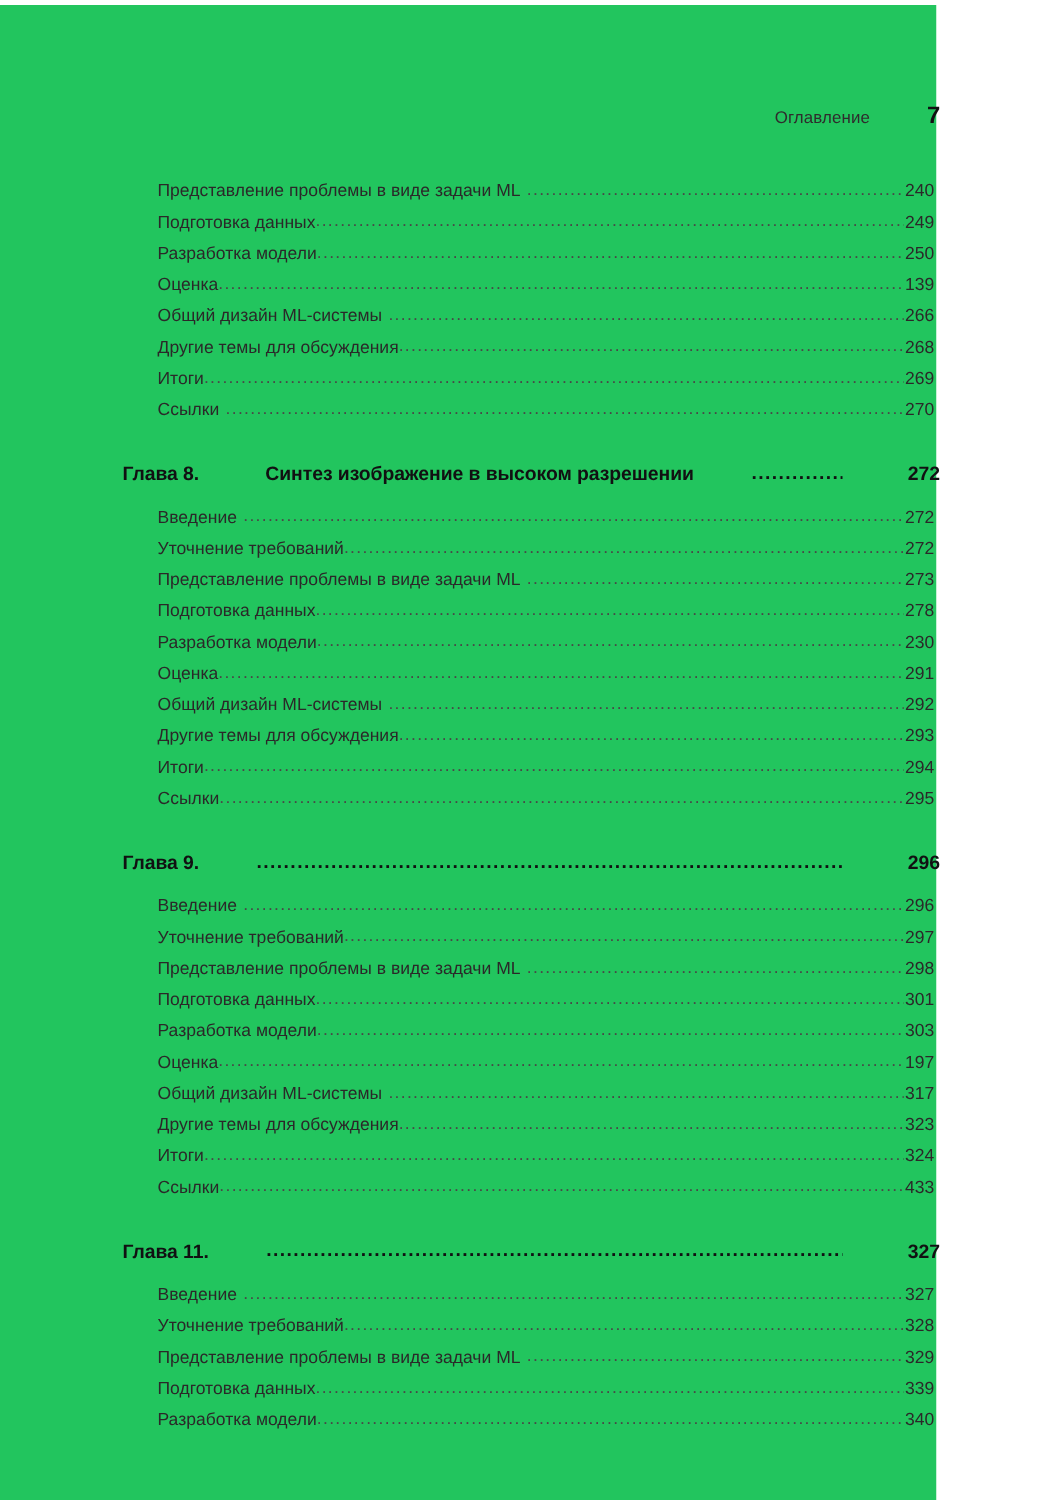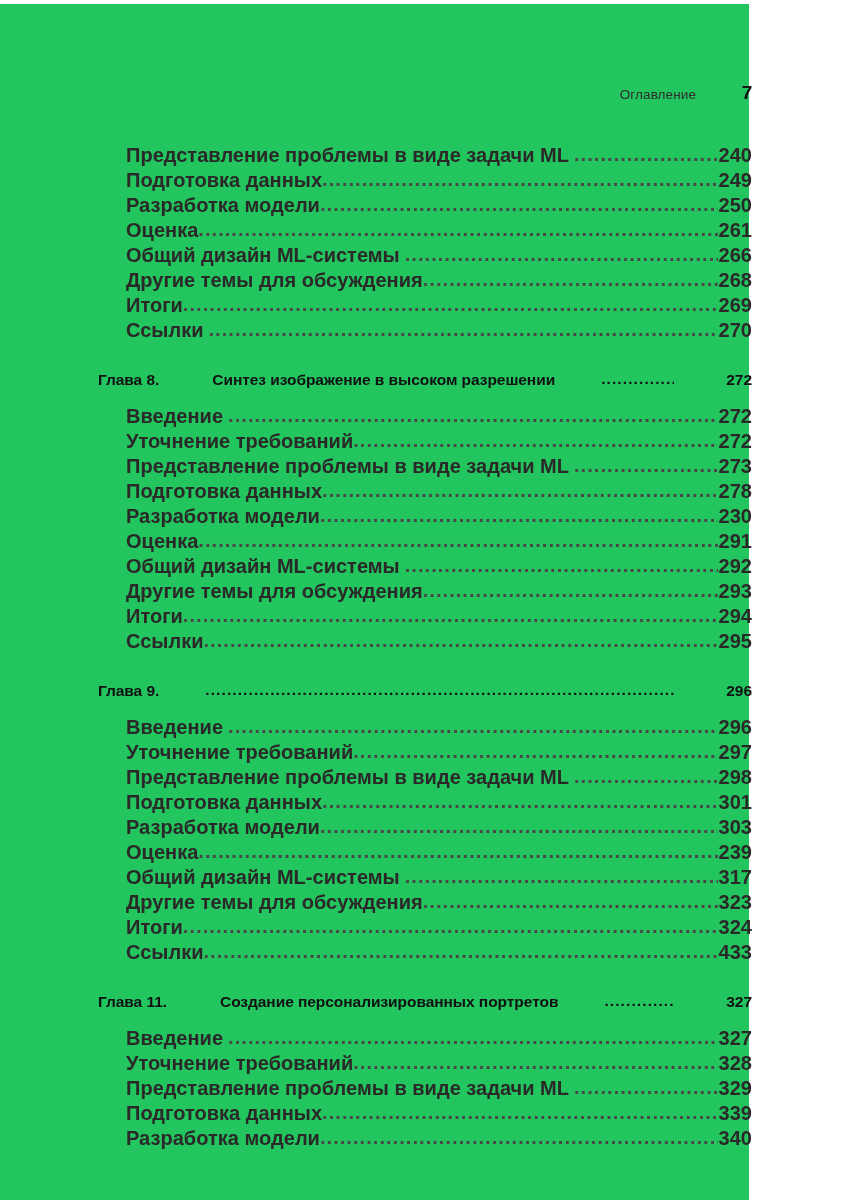--- a/index.html
+++ b/index.html
@@ -103,22 +103,22 @@
   .chapter-row .folio {
     flex: 0 0 auto;
     min-width: 30px;
     text-align: right;
     font-weight: 700;
     color: #111012;
   }
 
   
   .entry-row {
-    font-size: 20px;
-    font-weight: 700;
+    font-size: 14px;
+    font-weight: 400;
     color: #2b2829;
     height: 25px;
     letter-spacing: 0.02px;
     padding-left: 28px;
   }
   .entry-row .entry-title {
     flex: 0 0 auto;
     white-space: nowrap;
   }
   .entry-row .leader {
@@ -161,21 +161,21 @@
           <span class="folio">249</span>
         </div>
         <div class="row entry-row">
           <span class="entry-title">Разработка модели</span>
           <span class="leader">............................................................................................................................................................</span>
           <span class="folio">250</span>
         </div>
         <div class="row entry-row">
           <span class="entry-title">Оценка</span>
           <span class="leader">............................................................................................................................................................</span>
-          <span class="folio">261</span>
+          <span class="folio">139</span>
         </div>
         <div class="row entry-row gap-before-leader">
           <span class="entry-title">Общий дизайн ML-системы</span>
           <span class="leader">............................................................................................................................................................</span>
           <span class="folio">266</span>
         </div>
         <div class="row entry-row">
           <span class="entry-title">Другие темы для обсуждения</span>
           <span class="leader">............................................................................................................................................................</span>
           <span class="folio">268</span>
@@ -276,21 +276,21 @@
           <span class="folio">301</span>
         </div>
         <div class="row entry-row">
           <span class="entry-title">Разработка модели</span>
           <span class="leader">............................................................................................................................................................</span>
           <span class="folio">303</span>
         </div>
         <div class="row entry-row">
           <span class="entry-title">Оценка</span>
           <span class="leader">............................................................................................................................................................</span>
-          <span class="folio">239</span>
+          <span class="folio">197</span>
         </div>
         <div class="row entry-row gap-before-leader">
           <span class="entry-title">Общий дизайн ML-системы</span>
           <span class="leader">............................................................................................................................................................</span>
           <span class="folio">317</span>
         </div>
         <div class="row entry-row">
           <span class="entry-title">Другие темы для обсуждения</span>
           <span class="leader">............................................................................................................................................................</span>
           <span class="folio">323</span>
@@ -302,21 +302,20 @@
         </div>
         <div class="row entry-row">
           <span class="entry-title">Ссылки</span>
           <span class="leader">............................................................................................................................................................</span>
           <span class="folio">433</span>
         </div>
       </div>
       <div class="block">
         <div class="row chapter-row">
           <span class="chapter-num">Глава 11.</span>
-          <span class="chapter-title">Создание персонализированных портретов</span>
           <span class="leader">............................................................................................................................................................</span>
           <span class="folio">327</span>
         </div>
         <div class="row entry-row gap-before-leader">
           <span class="entry-title">Введение</span>
           <span class="leader">............................................................................................................................................................</span>
           <span class="folio">327</span>
         </div>
         <div class="row entry-row">
           <span class="entry-title">Уточнение требований</span>

